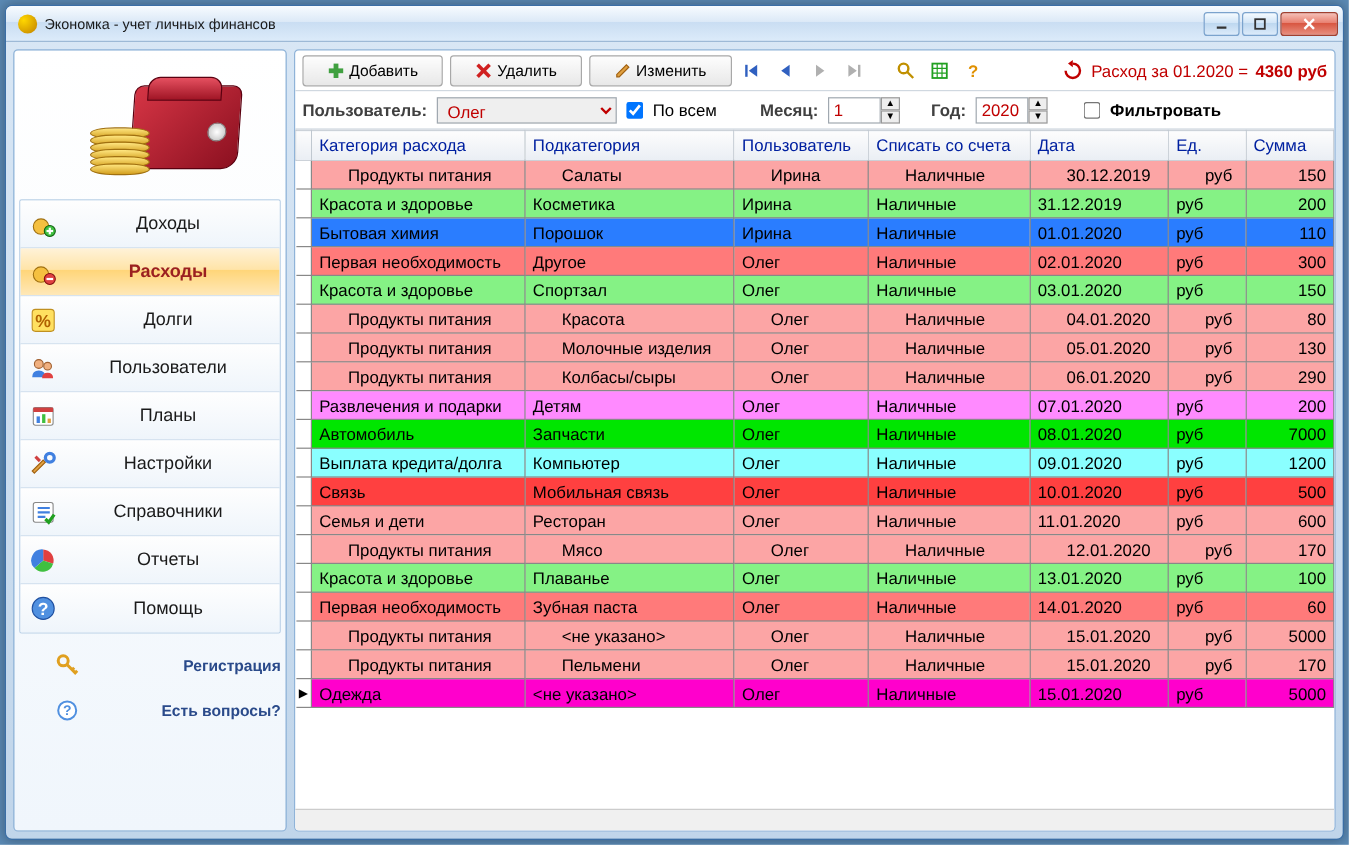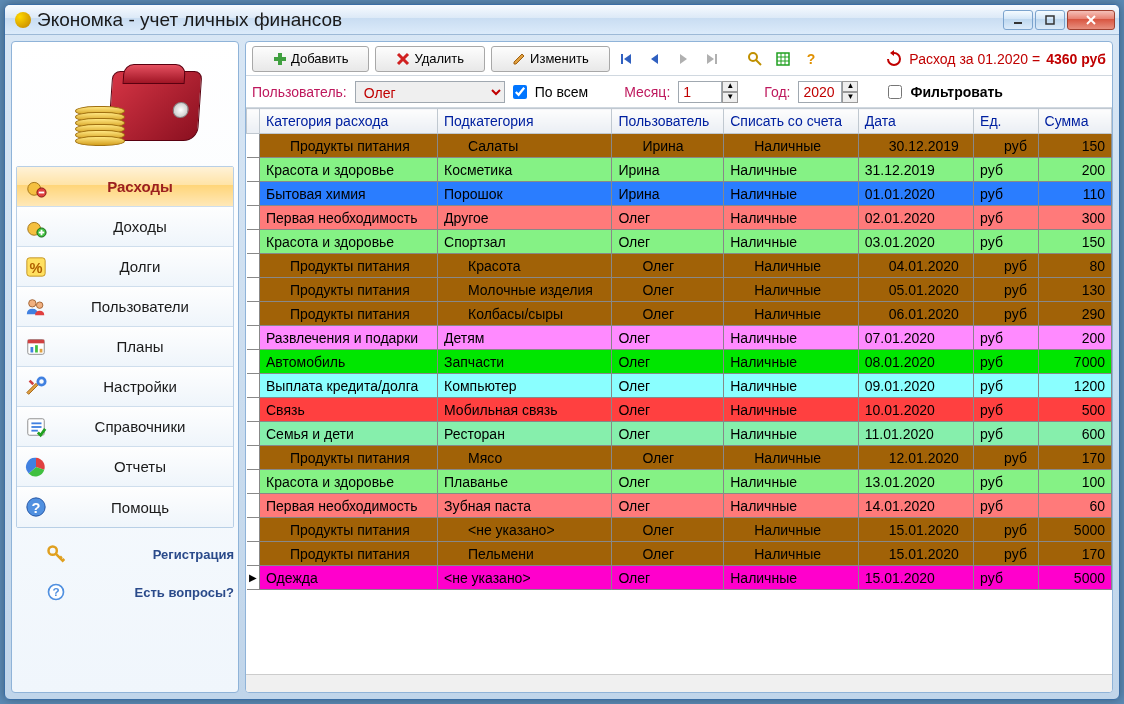--- a/index.html
+++ b/index.html
@@ -14,21 +14,21 @@
   overflow: hidden;
 }
 .titlebar {
   height: 30px;
   background: linear-gradient(#f7fbff, #dce9f7 45%, #c9ddf2 46%, #dcebfa);
   display: flex; align-items: center;
   padding: 0 4px;
   border-bottom: 1px solid #9db9d6;
 }
 .app-icon { width: 16px; height: 16px; margin: 0 6px; background: radial-gradient(circle at 30% 30%, #ffd700, #c08000); border-radius: 50%; }
-.title-text { font-size: 19px; color: #1a1a1a; flex: 1; }
+.title-text { font-size: 12px; color: #1a1a1a; flex: 1; }
 .win-btns { display: flex; gap: 2px; }
 .win-btn {
   width: 30px; height: 20px;
   background: linear-gradient(#f5fbff, #d2e5f7 45%, #bdd7ef 46%, #dcebfa);
   border: 1px solid #7ba3cd;
   border-radius: 3px;
   display: flex; align-items: center; justify-content: center;
   font-family: Arial; font-size: 11px;
   cursor: pointer;
 }
@@ -106,21 +106,21 @@
 .summary .amount { font-weight: bold; }
 .summary .refresh-icon { width: 18px; height: 18px; }
 
 .filterbar {
   height: 32px;
   padding: 2px 6px;
   display: flex; align-items: center; gap: 8px;
   border-bottom: 1px solid #d0d8e0;
   font-size: 14px;
 }
-.flabel { color: #be185d; font-weight: normal; }
+.flabel { color: #404040; font-weight: bold; }
 .filterbar select, .filterbar input[type=text] {
   font-size: 14px; color: #c00000;
   border: 1px solid #a0a8b0;
   padding: 2px 4px;
   height: 22px;
 }
 .filterbar input[type=checkbox] { width: 14px; height: 14px; }
 .spin { display: flex; align-items: center; }
 .spin input { width: 44px; text-align: left; }
 .spinbtns { display: flex; flex-direction: column; }
@@ -138,29 +138,29 @@
   position: sticky; top: 0;
 }
 .grid td {
   border: 1px solid #888;
   padding: 3px 6px;
   height: 24px;
   white-space: nowrap;
 }
 .grid td.num { text-align: right; }
 
-.c-yellow td { background: #a16207; padding-left: 30px; }
+.c-yellow td { background: #fca5a5; padding-left: 30px; }
 .c-lgreen td { background: #85f285; }
 .c-blue   td { background: #2a7dff; }
 .c-salmon td { background: #ff7a7a; }
 .c-green  td { background: #00e600; }
 .c-pink   td { background: #ff8aff; }
 .c-cyan   td { background: #8affff; }
 .c-red    td { background: #ff4040; }
-.c-orange td { background: #86efac; }
+.c-orange td { background: #fca5a5; }
 .c-magenta td{ background: #ff00cc; }
 
 .hscroll { height: 18px; background: #f0f0f0; border-top: 1px solid #ccc; }
 
 .nav-label { flex: 1; text-align: center; }
 .nav-item.active .nav-label { text-align: center; }
 </style>
 </head>
 <body>
 
@@ -199,40 +199,40 @@
               <div class="coin"></div>
               <div class="coin"></div>
               <div class="coin"></div>
               <div class="coin"></div>
               <div class="coin"></div>
           </div>
         </div>
       </div>
 
       <div class="nav-list">
-        <div class="nav-item active">
-          <span class="nav-icon">
-              <svg viewBox="0 0 24 24">
-                <circle cx="10" cy="14" r="7" fill="#f5c040" stroke="#a07010"></circle>
-                <circle cx="18" cy="18" r="5" fill="#e04040" stroke="#801010"></circle>
-                <rect x="15" y="17" width="6" height="2" fill="#fff"></rect>
-              </svg>
-            </span>
-          <span class="nav-label">Расходы</span>
-        </div>
         <div class="nav-item">
           <span class="nav-icon">
               <svg viewBox="0 0 24 24">
                 <circle cx="10" cy="14" r="7" fill="#f5c040" stroke="#a07010"></circle>
                 <circle cx="18" cy="18" r="5" fill="#40c040" stroke="#106010"></circle>
                 <rect x="15" y="17" width="6" height="2" fill="#fff"></rect>
                 <rect x="17" y="15" width="2" height="6" fill="#fff"></rect>
               </svg>
             </span>
           <span class="nav-label">Доходы</span>
+        </div>
+        <div class="nav-item active">
+          <span class="nav-icon">
+              <svg viewBox="0 0 24 24">
+                <circle cx="10" cy="14" r="7" fill="#f5c040" stroke="#a07010"></circle>
+                <circle cx="18" cy="18" r="5" fill="#e04040" stroke="#801010"></circle>
+                <rect x="15" y="17" width="6" height="2" fill="#fff"></rect>
+              </svg>
+            </span>
+          <span class="nav-label">Расходы</span>
         </div>
         <div class="nav-item">
           <span class="nav-icon">
               <svg viewBox="0 0 24 24">
                 <rect x="2" y="2" width="20" height="20" rx="3" fill="#ffe060" stroke="#c09020"></rect>
                 <text x="12" y="18" text-anchor="middle" font-size="16" fill="#b06000" font-weight="bold">%</text>
               </svg>
             </span>
           <span class="nav-label">Долги</span>
         </div>

